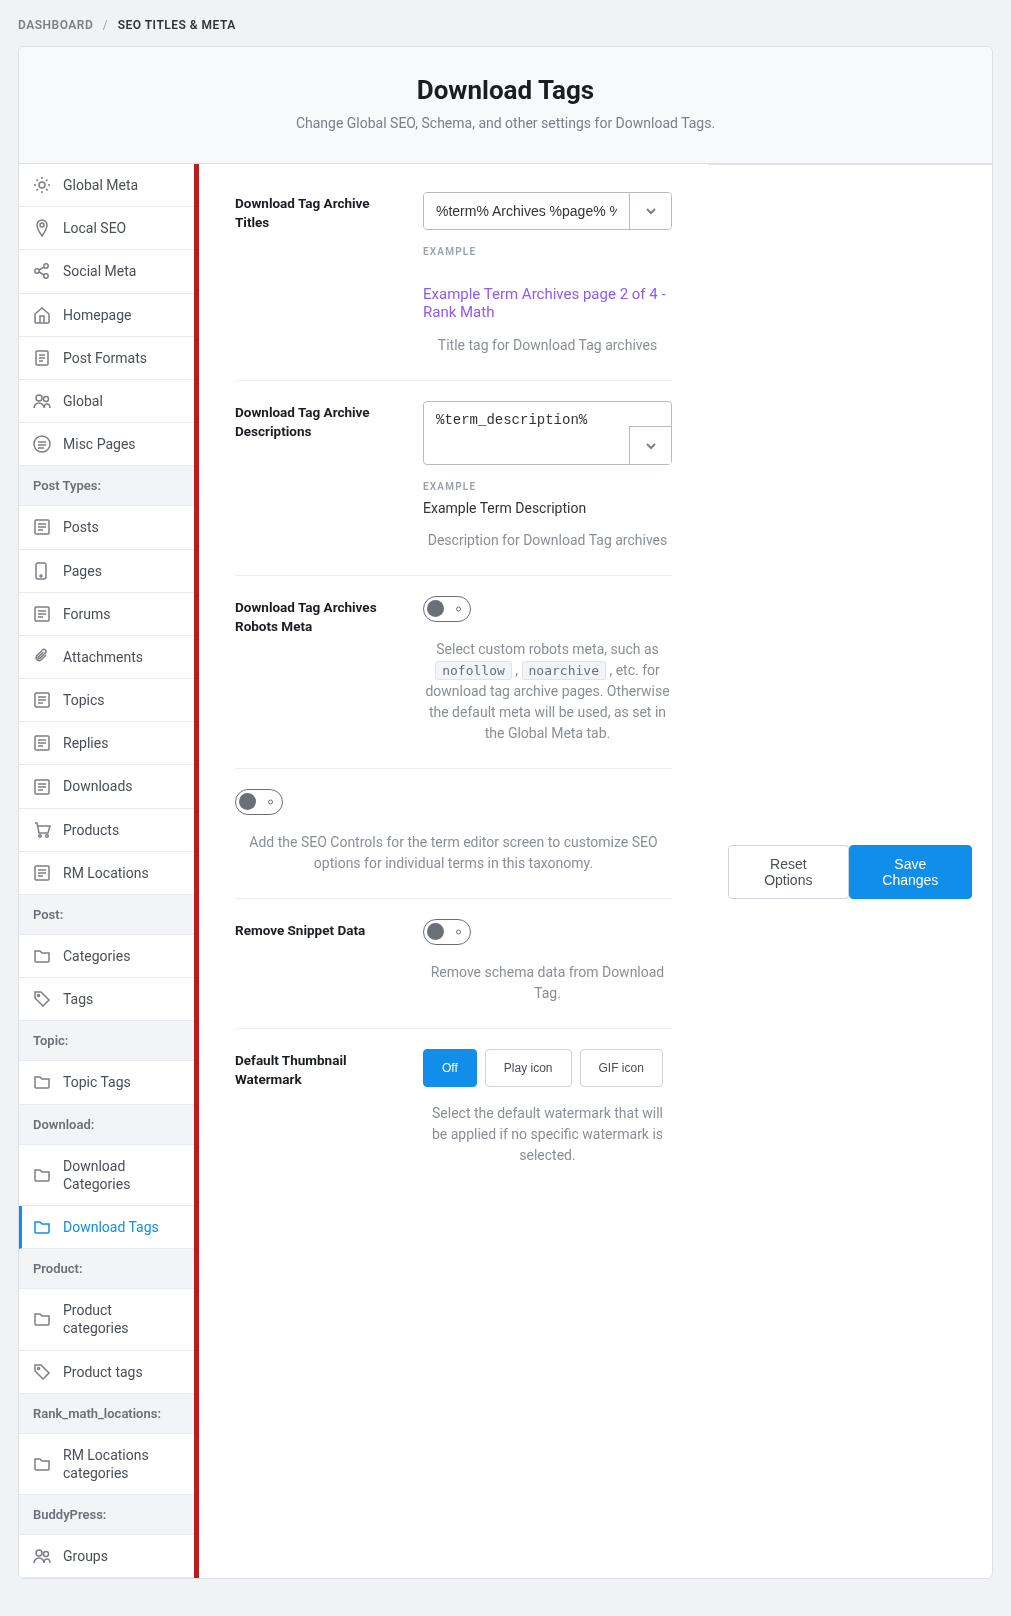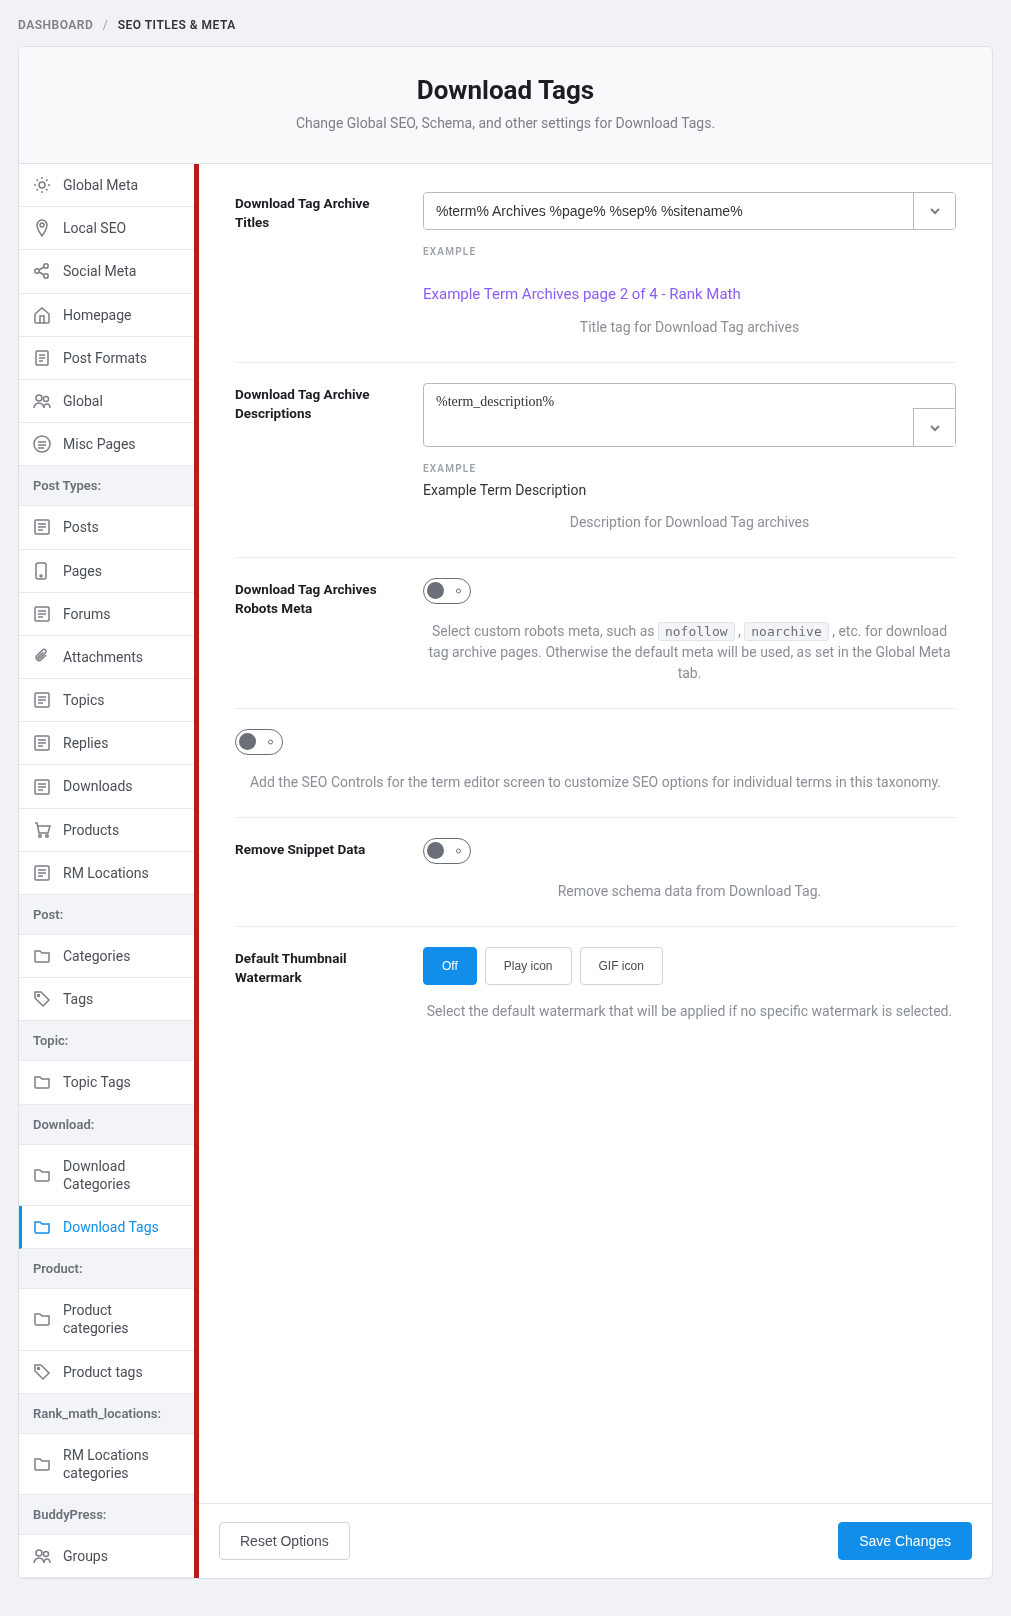--- a/index.html
+++ b/index.html
@@ -164,21 +164,21 @@
       min-height: 64px;
     }
     .textarea-wrap textarea {
       width: 100%;
       border: none;
       padding: 10px 12px;
       font-size: 14px;
       color: #333;
       outline: none;
       resize: none;
-      font-family: Liberation Serif, serif;
+      font-family: Liberation Mono, monospace;
       min-height: 30px;
       background: transparent;
     }
     .textarea-dropdown {
       position: absolute;
       bottom: 0;
       right: 0;
       width: 42px;
       height: 38px;
       border-left: 1px solid #b6bac2;
@@ -540,21 +540,21 @@
     </div>
           <div class="sidebar-section">BuddyPress:</div>
           <div class="sidebar-item">
       <svg class="nav-icon" viewBox="0 0 18 18">
               <use href="#i-users"></use>
             </svg>
       <span>Groups</span>
     </div>
         </div>
 
-      <div style="flex:1;display:flex;flex-direction:column;">
+      <div style="flex:1;display:flex;flex-direction:row;">
       <div class="content">
 
         <div class="field-row">
           <div class="field-label">Download Tag Archive Titles</div>
           <div class="field-control">
             <div class="input-with-dropdown">
               <input type="text" value="%term% Archives %page% %sep% %sitename%" style="">
               <div class="dropdown-btn">
                 <svg class="chevron-down" viewBox="0 0 12 12">
                       <path d="M2 4l4 4 4-4"></path>

